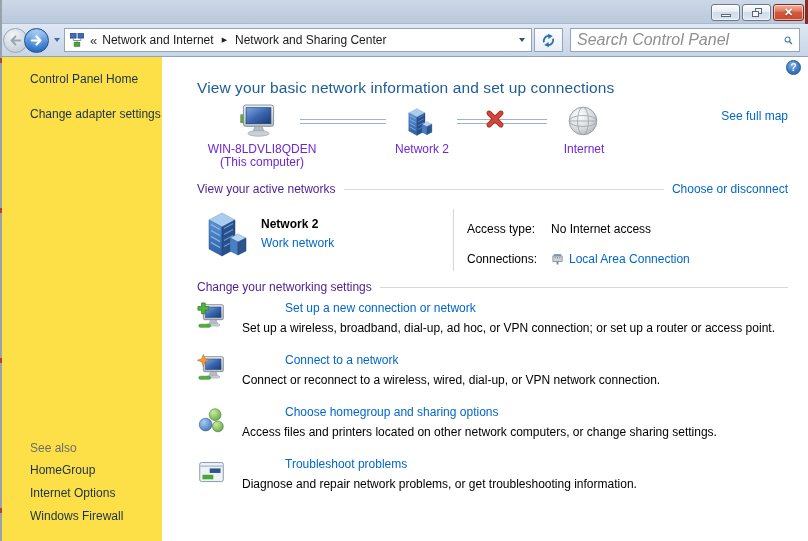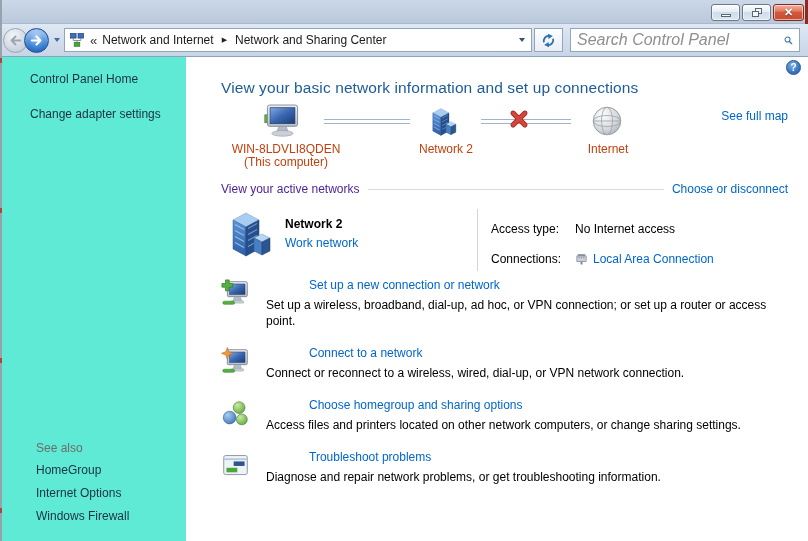--- a/index.html
+++ b/index.html
@@ -42,45 +42,45 @@
   .addr-spacer { flex:1; }
   .refresh-btn { width:29px; height:24px; margin-left:2px; background:linear-gradient(180deg,#fdfeff,#e9eff6); border:1px solid #93a5b8;
     display:flex; align-items:center; justify-content:center; flex:0 0 auto; }
   .searchbox { width:230px; height:24px; margin-left:7px; background:#fff; border:1px solid #93a5b8;
     display:flex; align-items:center; padding:0 6px; flex:0 0 auto; }
   .searchbox input { flex:1; border:none; outline:none; font-family:inherit; font-size:16px; color:#3b82f6; background:transparent; }
   .searchbox input::placeholder { font-style:italic; color:#8f8f8f; }
 
   
   .app-body { display:flex; height:484px; }
-  .sidebar { width:186px; background:#5eead4; position:relative; padding:15px 0 0 30px; flex:0 0 auto; }
+  .sidebar { width:162px; background:#fde047; position:relative; padding:15px 0 0 30px; flex:0 0 auto; }
   .side-home { color:#1c3144; margin-bottom:21px; cursor:pointer; }
   .side-task { color:#1c3144; margin-bottom:8px; width:158px; line-height:15px; cursor:pointer; }
-  .see-also { position:absolute; left:36px; top:384px; }
+  .see-also { position:absolute; left:30px; top:384px; }
   .see-also-label { color:#6d6d6d; margin-bottom:8px; }
   .side-link { color:#1c3144; margin-bottom:8px; line-height:15px; cursor:pointer; }
 
   .content { flex:1; position:relative; padding:0 20px 0 35px; background:#fff; }
   .help-btn { position:absolute; top:3px; right:7px; width:15px; height:15px; border-radius:50%;
     background:radial-gradient(circle at 40% 30%,#7db1e8,#3a77c2 60%,#2a5ca3); border:1px solid #23538f;
     color:#fff; font-size:10px; font-weight:bold; text-align:center; line-height:13px; cursor:pointer; }
   h1 { font-size:15.5px; font-weight:normal; color:#1d5c99; padding-top:22px; letter-spacing:0.1px; }
 
   
   .map { position:relative; height:72px; margin-top:4px; }
   .map .node { position:absolute; cursor:pointer; }
   .n-computer { left:42px; top:3px; }
   .n-network { left:208px; top:5px; }
   .n-internet { left:370px; top:4px; }
   .dbl-line { position:absolute; height:5px; border-top:1px solid #9fb4c9; border-bottom:1px solid #9fb4c9; }
   .link1 { left:103px; top:18px; width:86px; }
   .link2 { left:260px; top:18px; width:90px; }
   .map-x { position:absolute; left:288px; top:8px; cursor:pointer; }
   .see-map { position:absolute; right:0; top:8px; color:#0066cc; cursor:pointer;text-align:center; }
-  .map-label { position:absolute; top:42px; text-align:center; line-height:13px; color:#c2410c; }
+  .map-label { position:absolute; top:42px; text-align:center; line-height:13px; color:#6d28d9; }
   .lab-computer { left:0; width:130px; }
   .lab-network { left:170px; width:110px; }
   .lab-internet { left:332px; width:110px; }
 
   
   .section-row { display:flex; align-items:center; gap:8px; margin-top:9px; }
   .section-label { color:#4c1d95; white-space:nowrap; }
   .section-rule { flex:1; height:1px; background:#d9d9d9; }
   .section-link { color:#0066cc; white-space:nowrap; cursor:pointer; }
 
@@ -317,20 +317,24 @@
                   <line x1="7" y1="4.2" x2="7" y2="5.8"></line>
                   <line x1="9.5" y1="4.2" x2="9.5" y2="5.8"></line>
                 </g>
               <rect x="6" y="9.2" width="2" height="3.2" fill="#7e8894"></rect>
             </svg>
             <span class="conn-link">Local Area Connection</span>
           </span>
         </div>
       </div>
 
+      <div class="section-row">
+        <span class="section-label">Change your networking settings</span>
+        <span class="section-rule"></span>
+      </div>
 
       <div class="settings-list">
 
         <div class="setting-item">
           <div class="setting-icon">
             <svg viewBox="0 0 32 32" width="29" height="29">
               <use href="#sym-minipc" width="32" height="32"></use>
               <rect x="2" y="24.5" width="13" height="3.4" rx="1.7" fill="#53b13f" stroke="#2f7c27" stroke-width="0.6"></rect>
               <path d="M5,1 h4 v4 h4 v4 h-4 v4 h-4 v-4 h-4 v-4 h4 z" fill="#53b13f" stroke="#2f7c27" stroke-width="0.8"></path>
             </svg>

